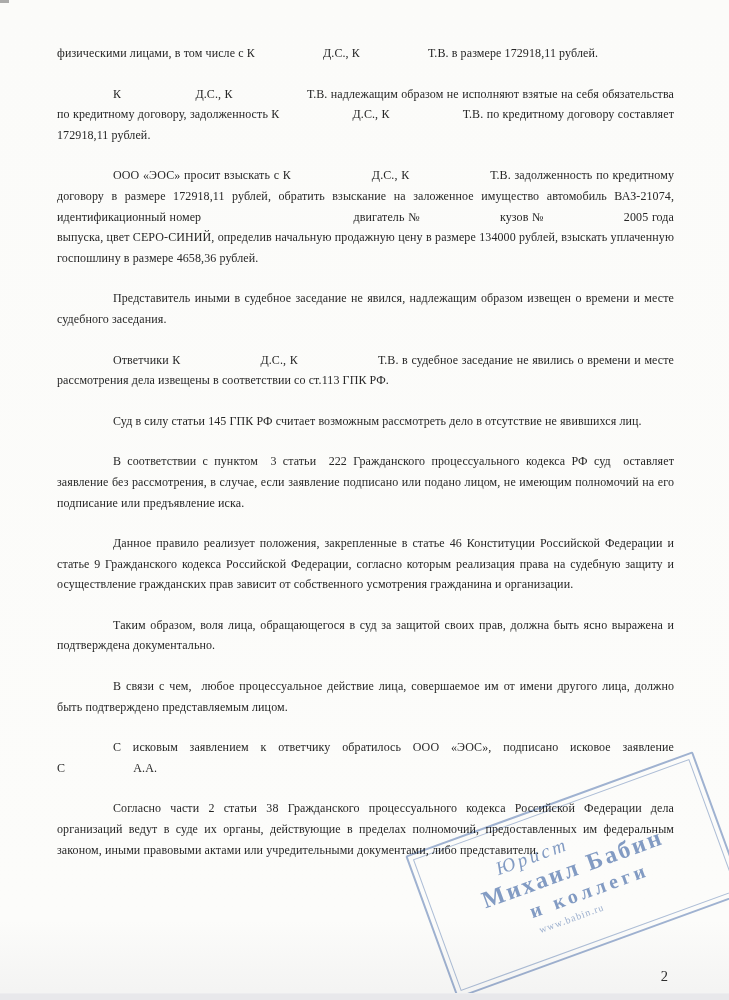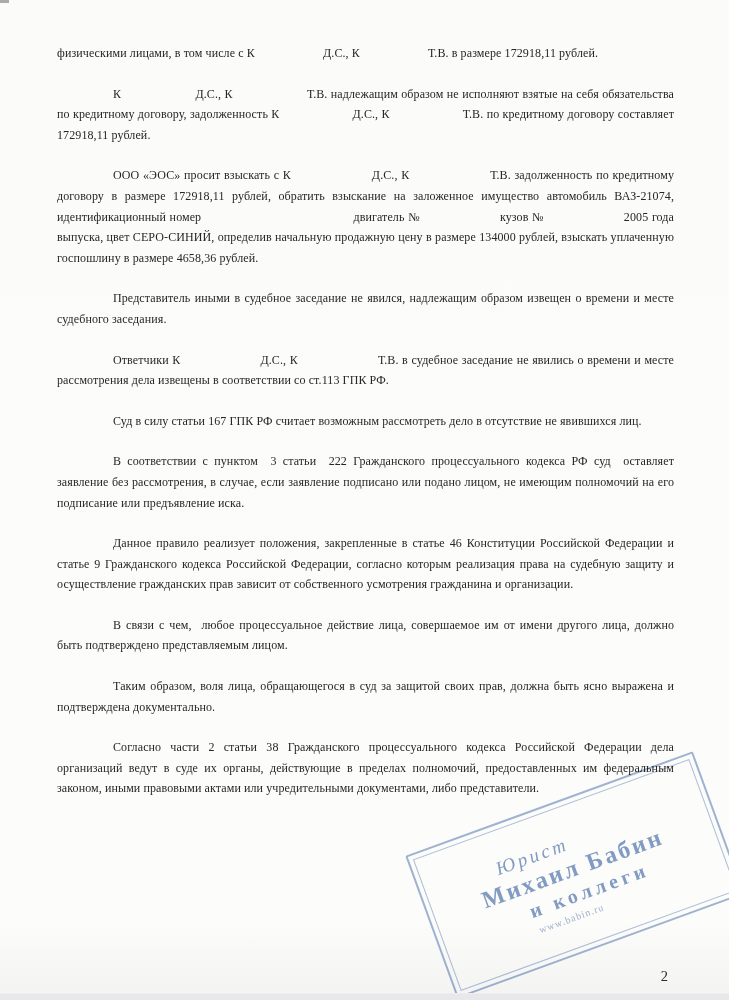--- a/index.html
+++ b/index.html
@@ -112,25 +112,26 @@
 
 <div class="page">
   <div class="corner-speck"></div>
 
   <div class="doc-body" id="doc-body">
       <p>физическими лицами, в том числе с К&nbsp;&nbsp;&nbsp;&nbsp;&nbsp;&nbsp;&nbsp;&nbsp;&nbsp;&nbsp;&nbsp;&nbsp;&nbsp;&nbsp;&nbsp;&nbsp;&nbsp;&nbsp;&nbsp;&nbsp;&nbsp;&nbsp;Д.С., К&nbsp;&nbsp;&nbsp;&nbsp;&nbsp;&nbsp;&nbsp;&nbsp;&nbsp;&nbsp;&nbsp;&nbsp;&nbsp;&nbsp;&nbsp;&nbsp;&nbsp;&nbsp;&nbsp;&nbsp;&nbsp;&nbsp;Т.В. в размере 172918,11 рублей.</p>
       <p class="indent">К&nbsp;&nbsp;&nbsp;&nbsp;&nbsp;&nbsp;&nbsp;&nbsp;&nbsp;&nbsp;&nbsp;&nbsp;&nbsp;&nbsp;&nbsp;&nbsp;&nbsp;&nbsp;&nbsp;&nbsp;&nbsp;&nbsp;Д.С., К&nbsp;&nbsp;&nbsp;&nbsp;&nbsp;&nbsp;&nbsp;&nbsp;&nbsp;&nbsp;&nbsp;&nbsp;&nbsp;&nbsp;&nbsp;&nbsp;&nbsp;&nbsp;&nbsp;&nbsp;&nbsp;&nbsp;Т.В. надлежащим образом не исполняют взятые на себя обязательства по кредитному договору, задолженность К&nbsp;&nbsp;&nbsp;&nbsp;&nbsp;&nbsp;&nbsp;&nbsp;&nbsp;&nbsp;&nbsp;&nbsp;&nbsp;&nbsp;&nbsp;&nbsp;&nbsp;&nbsp;&nbsp;&nbsp;&nbsp;&nbsp;Д.С., К&nbsp;&nbsp;&nbsp;&nbsp;&nbsp;&nbsp;&nbsp;&nbsp;&nbsp;&nbsp;&nbsp;&nbsp;&nbsp;&nbsp;&nbsp;&nbsp;&nbsp;&nbsp;&nbsp;&nbsp;&nbsp;&nbsp;Т.В. по кредитному договору составляет 172918,11 рублей.</p>
       <p class="indent">ООО «ЭОС» просит взыскать с К&nbsp;&nbsp;&nbsp;&nbsp;&nbsp;&nbsp;&nbsp;&nbsp;&nbsp;&nbsp;&nbsp;&nbsp;&nbsp;&nbsp;&nbsp;&nbsp;&nbsp;&nbsp;&nbsp;&nbsp;&nbsp;&nbsp;Д.С., К&nbsp;&nbsp;&nbsp;&nbsp;&nbsp;&nbsp;&nbsp;&nbsp;&nbsp;&nbsp;&nbsp;&nbsp;&nbsp;&nbsp;&nbsp;&nbsp;&nbsp;&nbsp;&nbsp;&nbsp;&nbsp;&nbsp;Т.В. задолженность по кредитному договору в размере 172918,11 рублей, обратить взыскание на заложенное имущество автомобиль ВАЗ-21074, идентификационный номер&nbsp;&nbsp;&nbsp;&nbsp;&nbsp;&nbsp;&nbsp;&nbsp;&nbsp;&nbsp;&nbsp;&nbsp;&nbsp;&nbsp;&nbsp;&nbsp;&nbsp;&nbsp;&nbsp;&nbsp;&nbsp;&nbsp;&nbsp;&nbsp;&nbsp;&nbsp;&nbsp;&nbsp;&nbsp;&nbsp;&nbsp;&nbsp;&nbsp;&nbsp;&nbsp;&nbsp;&nbsp;&nbsp;&nbsp;&nbsp;&nbsp;&nbsp;двигатель №&nbsp;&nbsp;&nbsp;&nbsp;&nbsp;&nbsp;&nbsp;&nbsp;&nbsp;&nbsp;&nbsp;&nbsp;&nbsp;&nbsp;&nbsp;&nbsp;&nbsp;&nbsp;&nbsp;&nbsp;&nbsp;&nbsp;кузов №&nbsp;&nbsp;&nbsp;&nbsp;&nbsp;&nbsp;&nbsp;&nbsp;&nbsp;&nbsp;&nbsp;&nbsp;&nbsp;&nbsp;&nbsp;&nbsp;&nbsp;&nbsp;&nbsp;&nbsp;&nbsp;&nbsp;2005 года выпуска, цвет СЕРО-СИНИЙ, определив начальную продажную цену в размере 134000 рублей, взыскать уплаченную госпошлину в размере 4658,36 рублей.</p>
       <p class="indent">Представитель иными в судебное заседание не явился, надлежащим образом извещен о времени и месте судебного заседания.</p>
       <p class="indent">Ответчики К&nbsp;&nbsp;&nbsp;&nbsp;&nbsp;&nbsp;&nbsp;&nbsp;&nbsp;&nbsp;&nbsp;&nbsp;&nbsp;&nbsp;&nbsp;&nbsp;&nbsp;&nbsp;&nbsp;&nbsp;&nbsp;&nbsp;Д.С., К&nbsp;&nbsp;&nbsp;&nbsp;&nbsp;&nbsp;&nbsp;&nbsp;&nbsp;&nbsp;&nbsp;&nbsp;&nbsp;&nbsp;&nbsp;&nbsp;&nbsp;&nbsp;&nbsp;&nbsp;&nbsp;&nbsp;Т.В. в судебное заседание не явились о времени и месте рассмотрения дела извещены в соответствии со ст.113 ГПК РФ.</p>
-      <p class="indent">Суд в силу статьи 167 ГПК РФ считает возможным рассмотреть дело в отсутствие не явившихся лиц.</p>
+      <p class="indent">Суд в силу статьи 145 ГПК РФ считает возможным рассмотреть дело в отсутствие не явившихся лиц.</p>
       <p class="indent">В соответствии с пунктом&nbsp; 3 статьи&nbsp; 222 Гражданского процессуального кодекса РФ суд&nbsp; оставляет заявление без рассмотрения, в случае, если заявление подписано или подано лицом, не имеющим полномочий на его подписание или предъявление иска.</p>
       <p class="indent">Данное правило реализует положения, закрепленные в статье 46 Конституции Российской Федерации и статье 9 Гражданского кодекса Российской Федерации, согласно которым реализация права на судебную защиту и осуществление гражданских прав зависит от собственного усмотрения гражданина и организации.</p>
+      <p class="indent">Таким образом, воля лица, обращающегося в суд за защитой своих прав, должна быть ясно выражена и подтверждена документально.</p>
       <p class="indent">В связи с чем,&nbsp; любое процессуальное действие лица, совершаемое им от имени другого лица, должно быть подтверждено представляемым лицом.</p>
-      <p class="indent">Таким образом, воля лица, обращающегося в суд за защитой своих прав, должна быть ясно выражена и подтверждена документально.</p>
+      <p class="indent">С исковым заявлением к ответчику обратилось ООО «ЭОС», подписано исковое заявление С&nbsp;&nbsp;&nbsp;&nbsp;&nbsp;&nbsp;&nbsp;&nbsp;&nbsp;&nbsp;&nbsp;&nbsp;&nbsp;&nbsp;&nbsp;&nbsp;&nbsp;&nbsp;&nbsp;&nbsp;&nbsp;&nbsp;А.А.</p>
       <p class="indent">Согласно части 2 статьи 38 Гражданского процессуального кодекса Российской Федерации дела организаций ведут в суде их органы, действующие в пределах полномочий, предоставленных им федеральным законом, иными правовыми актами или учредительными документами, либо представители.</p>
     </div>
 
   <div class="watermark">
     <div class="wm-title">Юрист</div>
     <div class="wm-name">Михаил Бабин</div>
     <div class="wm-sub">и коллеги</div>
     <div class="wm-url">www.babin.ru</div>
   </div>
 

